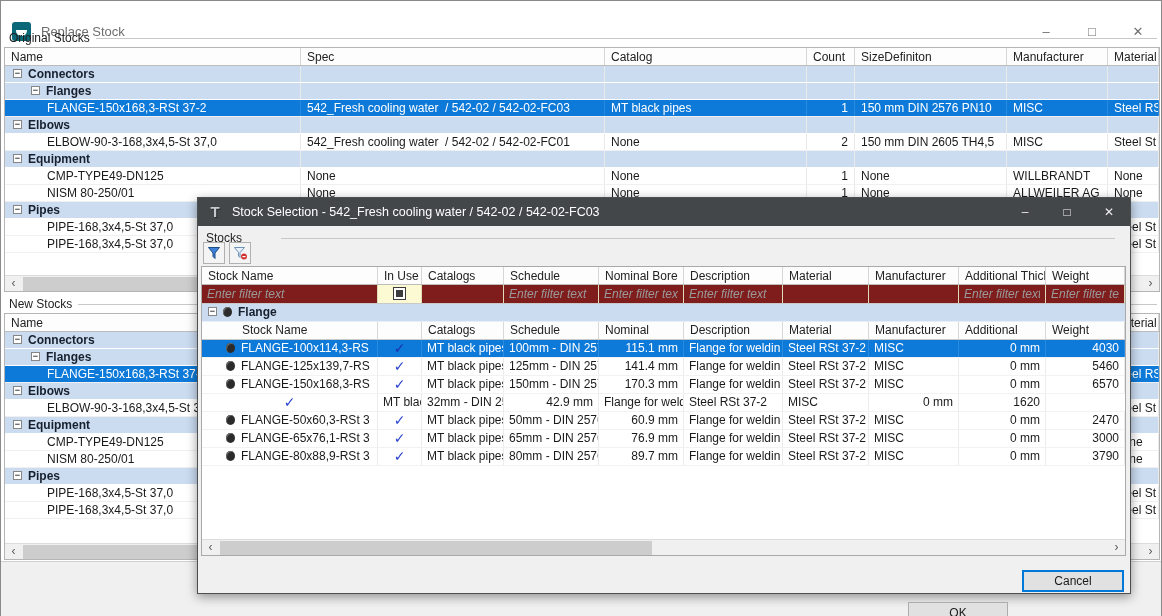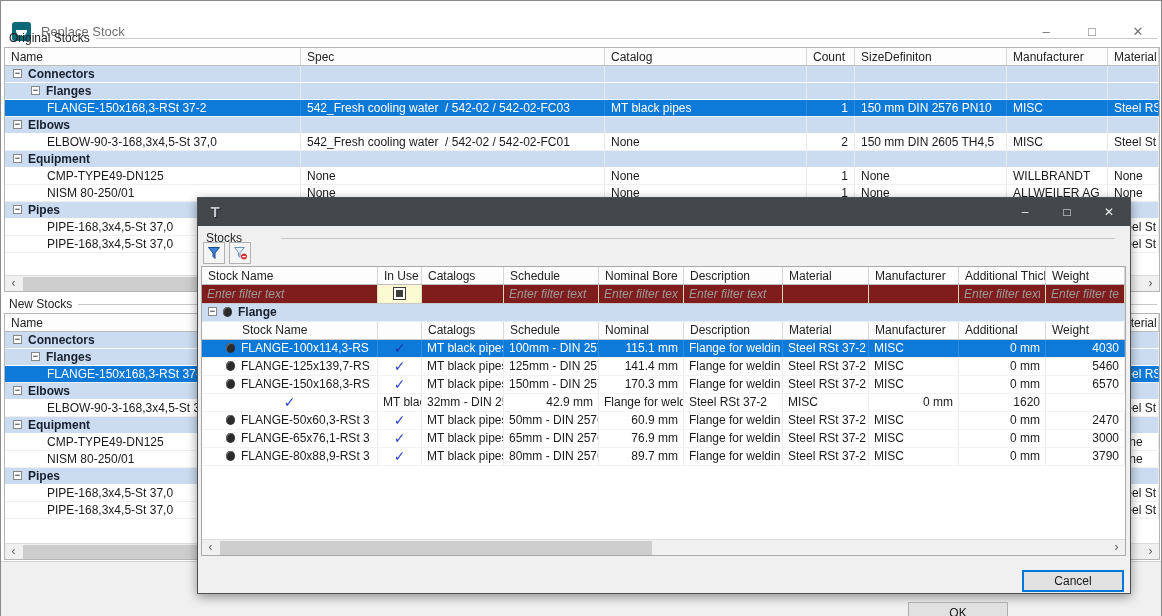--- a/index.html
+++ b/index.html
@@ -374,20 +374,21 @@
   </div>
 
   <div class="footer">
     
     
   </div>
 
   <div class="modal">
     <div class="modal-titlebar">
       <div class="modal-icon">T</div>
+      <div class="title">Stock Selection - 542_Fresh cooling water  / 542-02 / 542-02-FC03</div>
       <div class="modal-controls">
         <div class="modal-btn">–</div>
         <div class="modal-btn">□</div>
         <div class="modal-btn">✕</div>
       </div>
     </div>
 
     <div class="caption">
       <span>Stocks</span>
         <span class="line"></span>

